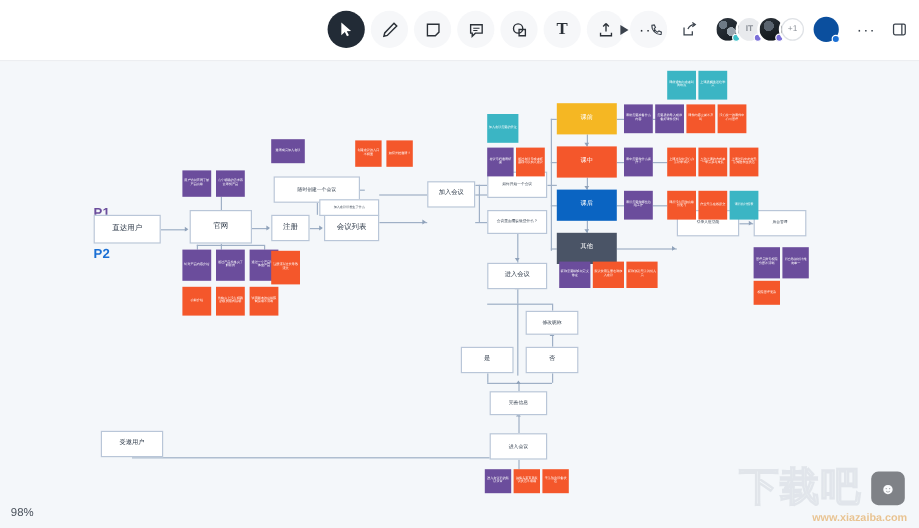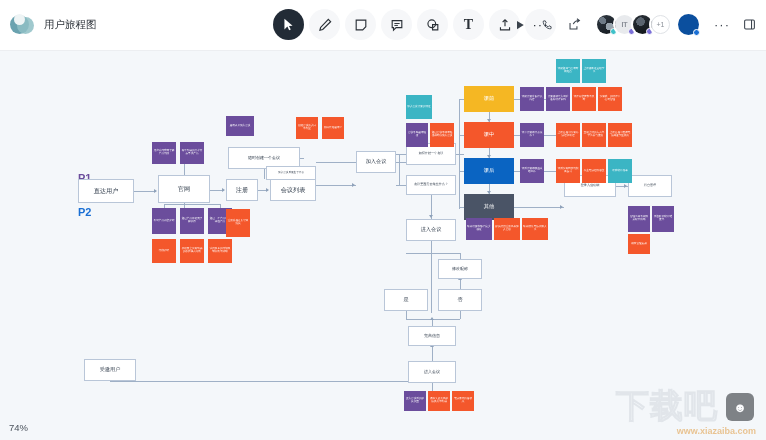--- a/index.html
+++ b/index.html
@@ -132,28 +132,20 @@
               justify-content: center; color: #fff; font-size: 13px; }
   .wm-url { position: absolute; right: 4px; bottom: 0px; font-size: 9px; color: #e09a3e; font-weight: 700; }
 </style>
 </head>
 <body>
 
 <div id="app">
 
   <div class="topbar">
 
-    <div class="brand">
-      <div class="brand-logo">
-        <div class="c1"></div>
-          <div class="c2"></div>
-          <div class="c3"></div>
-      </div>
-      <div class="brand-title">用户旅程图</div>
-    </div>
 
     <div class="center-tools">
       <div class="tbtn active">
         <svg width="13" height="13" viewBox="0 0 16 16">
             <path d="M3 1 L3 14 L6.6 10.6 L8.8 15 L10.8 14 L8.6 9.8 L13 9.6 Z" fill="currentColor"></path>
           </svg>
       </div>
       <div class="tbtn">
         <svg width="14" height="14" viewBox="0 0 16 16">
             <path d="M11.8 1.6 L14.4 4.2 L5.4 13.2 L2.2 14 L3 10.8 Z" fill="none" stroke="currentColor" stroke-width="1.4"></path>
@@ -488,21 +480,21 @@
           <span>进入会议后的默认设置</span>
         </div>
         <div class="node norange t5" style="left: 428px; top: 340px; width: 22px; height: 20px;">
           <span>摄像头麦克风默认状态不明确</span>
         </div>
         <div class="node norange t5" style="left: 452px; top: 340px; width: 22px; height: 20px;">
           <span>无法预览设备状态</span>
         </div>
       </div>
 
-    <div class="zoomlabel">74%</div>
+    <div class="zoomlabel">98%</div>
 
     <div class="watermark">
       <div class="wm-text">下载吧</div>
       <div class="wm-badge">☻</div>
       <div class="wm-url">www.xiazaiba.com</div>
     </div>
 
   </div>
 </div>
 

